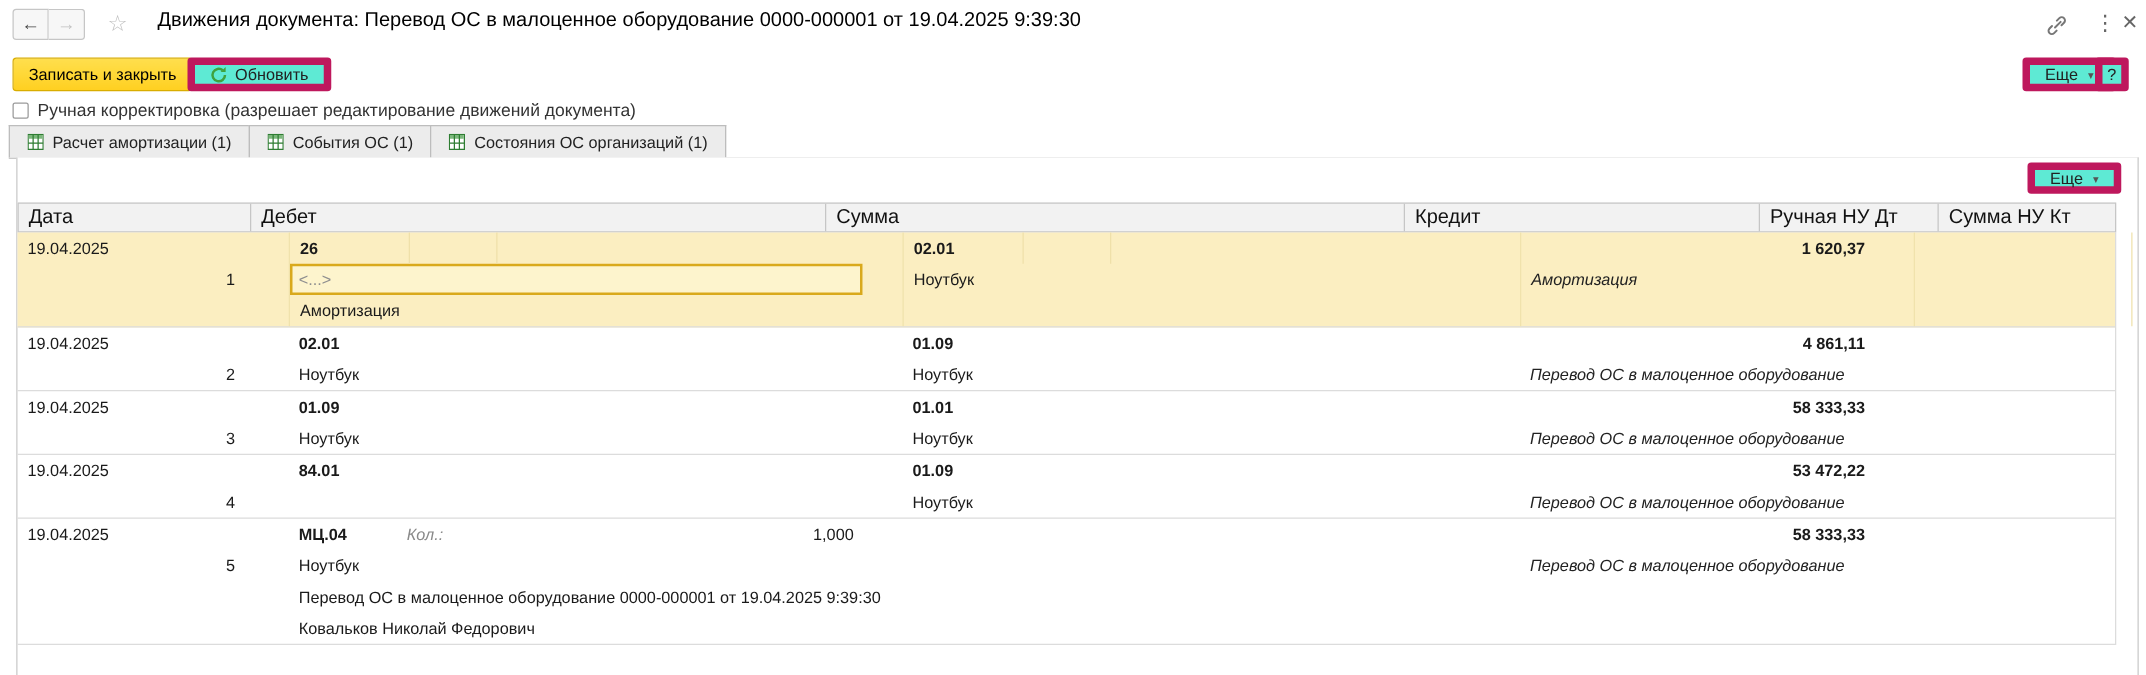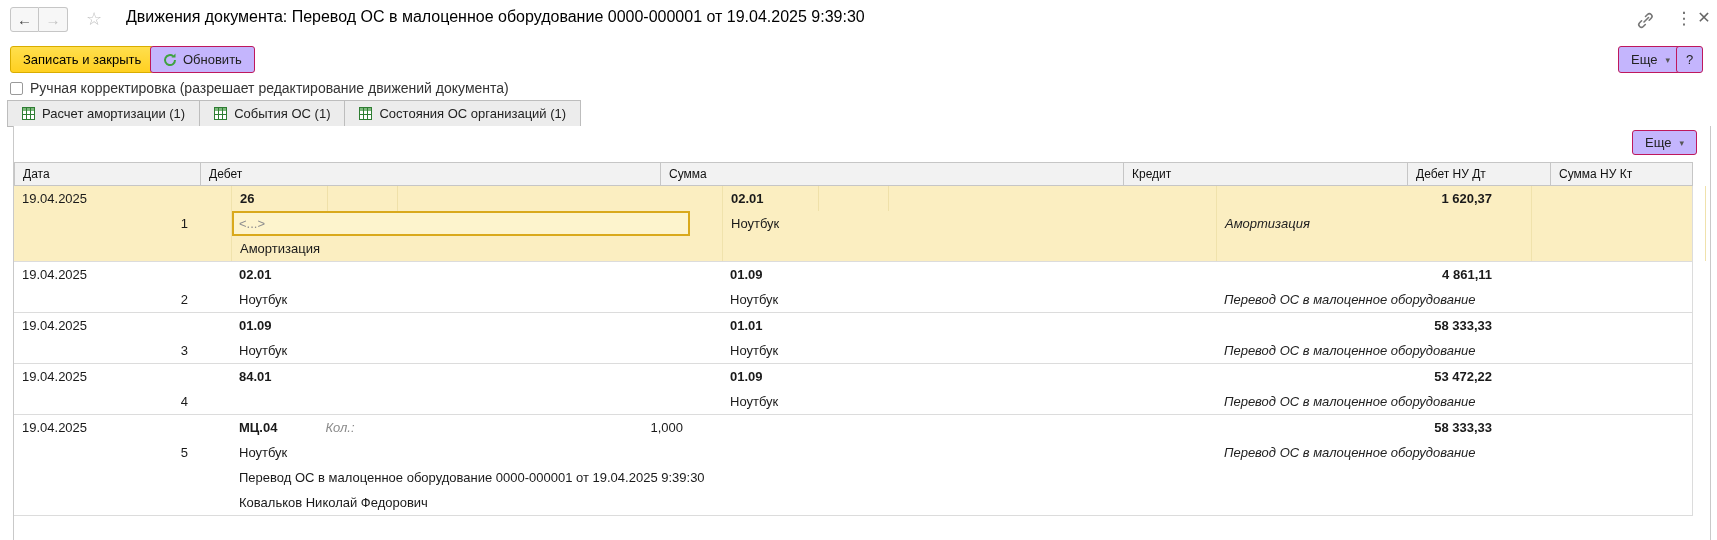--- a/index.html
+++ b/index.html
@@ -14,21 +14,21 @@
   .navbtn.back { border-radius:3px 0 0 3px; color:#444; }
   .navbtn.fwd  { border-radius:0 3px 3px 0; color:#c2c2c2; border-left:none; }
   .star { position:absolute; left:86px; top:8px; font-size:18px; color:#c0c0c0; }
   .wintitle { position:absolute; left:126px; top:8px; font-size:16px; color:#000; white-space:nowrap; }
   .linkicon { position:absolute; left:1636px; top:11px; }
   .kebab { position:absolute; left:1674px; top:8px; font-size:17px; color:#666; width:20px; text-align:center; }
   .closex { position:absolute; left:1694px; top:8px; font-size:16px; color:#666; width:20px; text-align:center; }
 
   
   .toolbar { position:absolute; left:0; top:46px; width:1717px; height:28px; }
-  .btn { height:27px; border:1px solid #be185d; background:#c4b5fd; border-radius:3px;
+  .btn { height:27px; border:6px solid #be185d; background:#5eead4; border-radius:3px;
          font-size:13px; display:inline-flex; align-items:center; padding:0 12px; color:#222;
          font-family:"Liberation Sans", sans-serif; }
   .btn-save { position:absolute; left:10px; top:0; background:linear-gradient(#ffdf4d,#ffd021);
               border:1px solid #d9ad00; font-weight:normal; color:#000; }
   .btn-refresh { position:absolute; left:150px; top:0; gap:6px; }
   .btn-more-top { position:absolute; left:1618px; top:0; gap:6px; }
   .btn-help { position:absolute; left:1676px; top:0; width:27px; justify-content:center; padding:0; }
   .caret { font-size:9px; color:#555; margin-left:2px; }
 
   
@@ -49,21 +49,21 @@
 
   
   .panel { position:absolute; left:13px; top:126px; width:1698px; height:414px;
            border-left:1px solid #c9c9c9; border-right:1px solid #c9c9c9; background:#fff; }
   .btn-more-tbl { position:absolute; top:4px; right:13px; height:25px; gap:6px; }
 
   
   .tbl { position:absolute; left:0; top:36px; width:1679px; }
   .grid { display:grid; grid-template-columns:186px 460px 463px 284px 143px 143px; }
   .thead { background:#f2f2f2; border:1px solid #c6c6c6; height:24px; }
-  .th { font-size:12px; color:#111; line-height:22px; padding-left:8px;
+  .th { font-size:16px; color:#111; line-height:22px; padding-left:8px;
         border-right:1px solid #c6c6c6; overflow:hidden; white-space:nowrap; }
   .th:last-child { border-right:none; }
   .tbody { border-right:1px solid #dcdcdc; }
   .trow { border-bottom:1px solid #dcdcdc;gap:31px; }
   .c { position:relative; }
   .line { height:25px; line-height:25px; font-size:13px; white-space:nowrap; }
   .pl { padding-left:8px; }
   .bold { font-weight:bold; }
   .num { text-align:right; padding-right:12px; }
   .amt { text-align:right; padding-right:8px; font-weight:bold; }
@@ -170,21 +170,21 @@
     <span class="caret">▾</span>
   </button>
 
   <div class="tbl">
 
     <div class="grid thead">
       <div class="th">Дата</div>
       <div class="th">Дебет</div>
       <div class="th">Сумма</div>
       <div class="th">Кредит</div>
-      <div class="th">Дебет НУ Дт</div>
+      <div class="th">Ручная НУ Дт</div>
       <div class="th">Сумма НУ Кт</div>
     </div>
 
     <div class="tbody">
 
       <div class="grid trow selected">
         <div class="c">
           <div class="line pl">19.04.2025</div>
           <div class="line num">1</div>
           <div class="line"></div>

